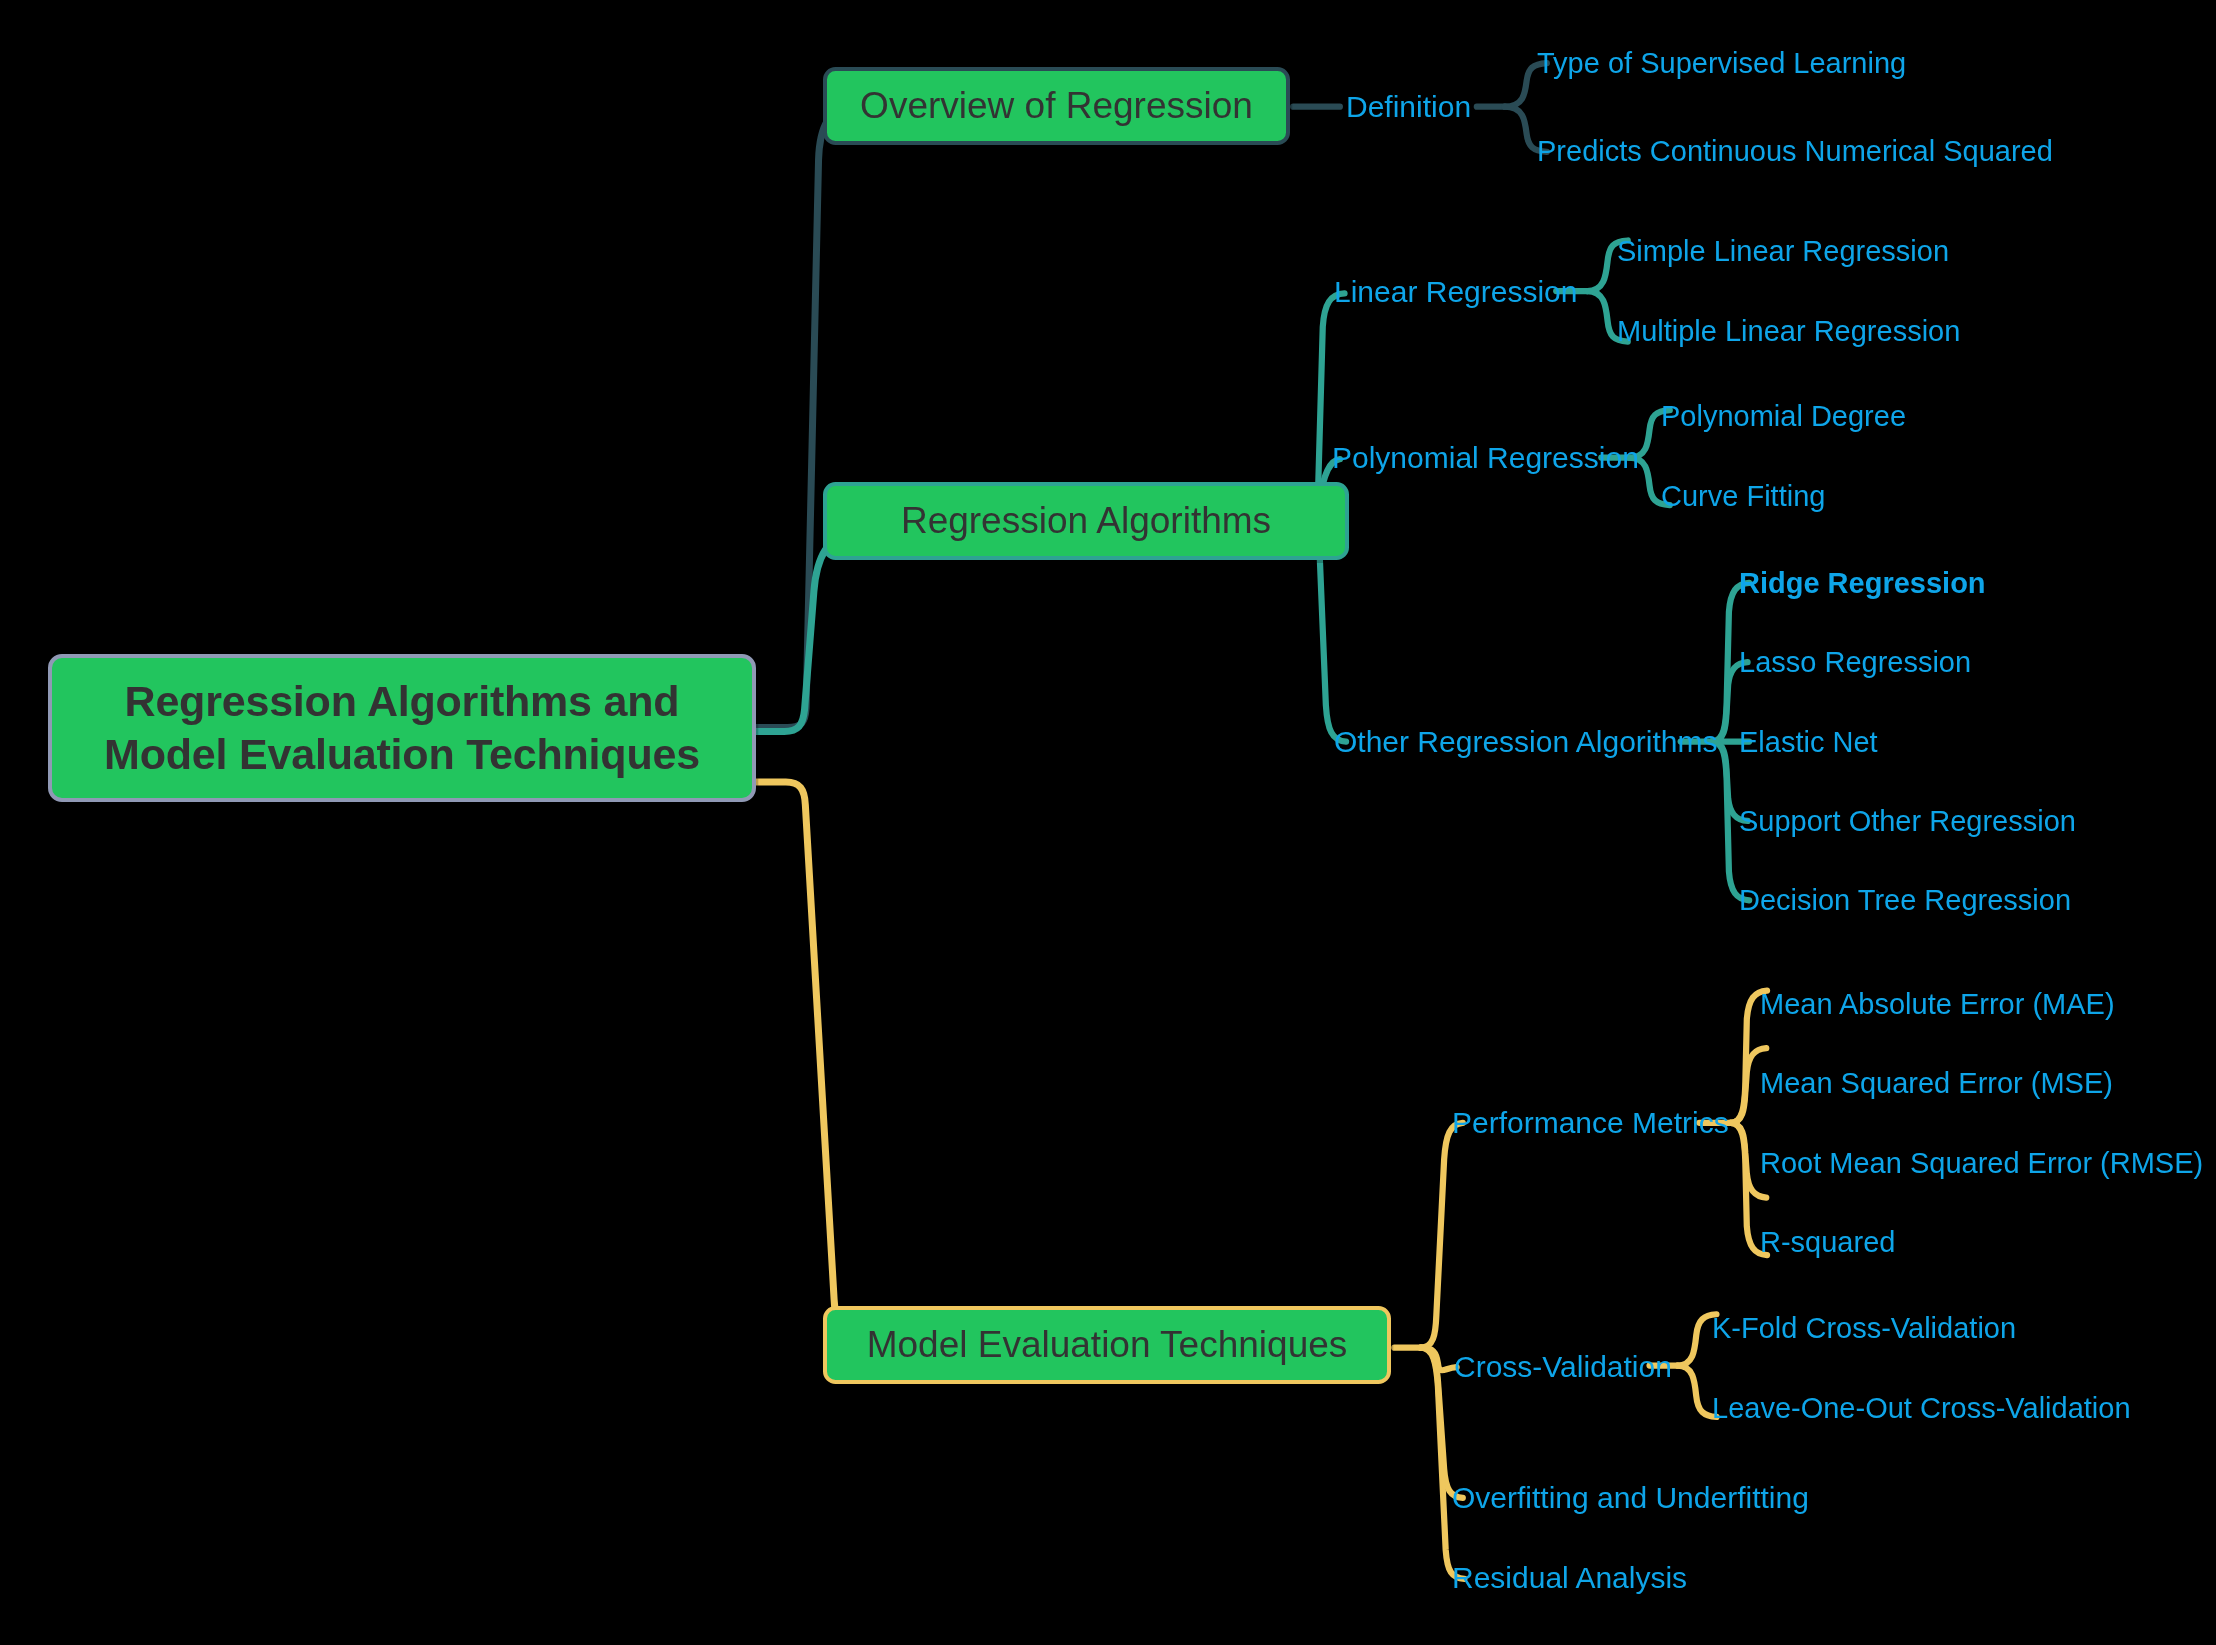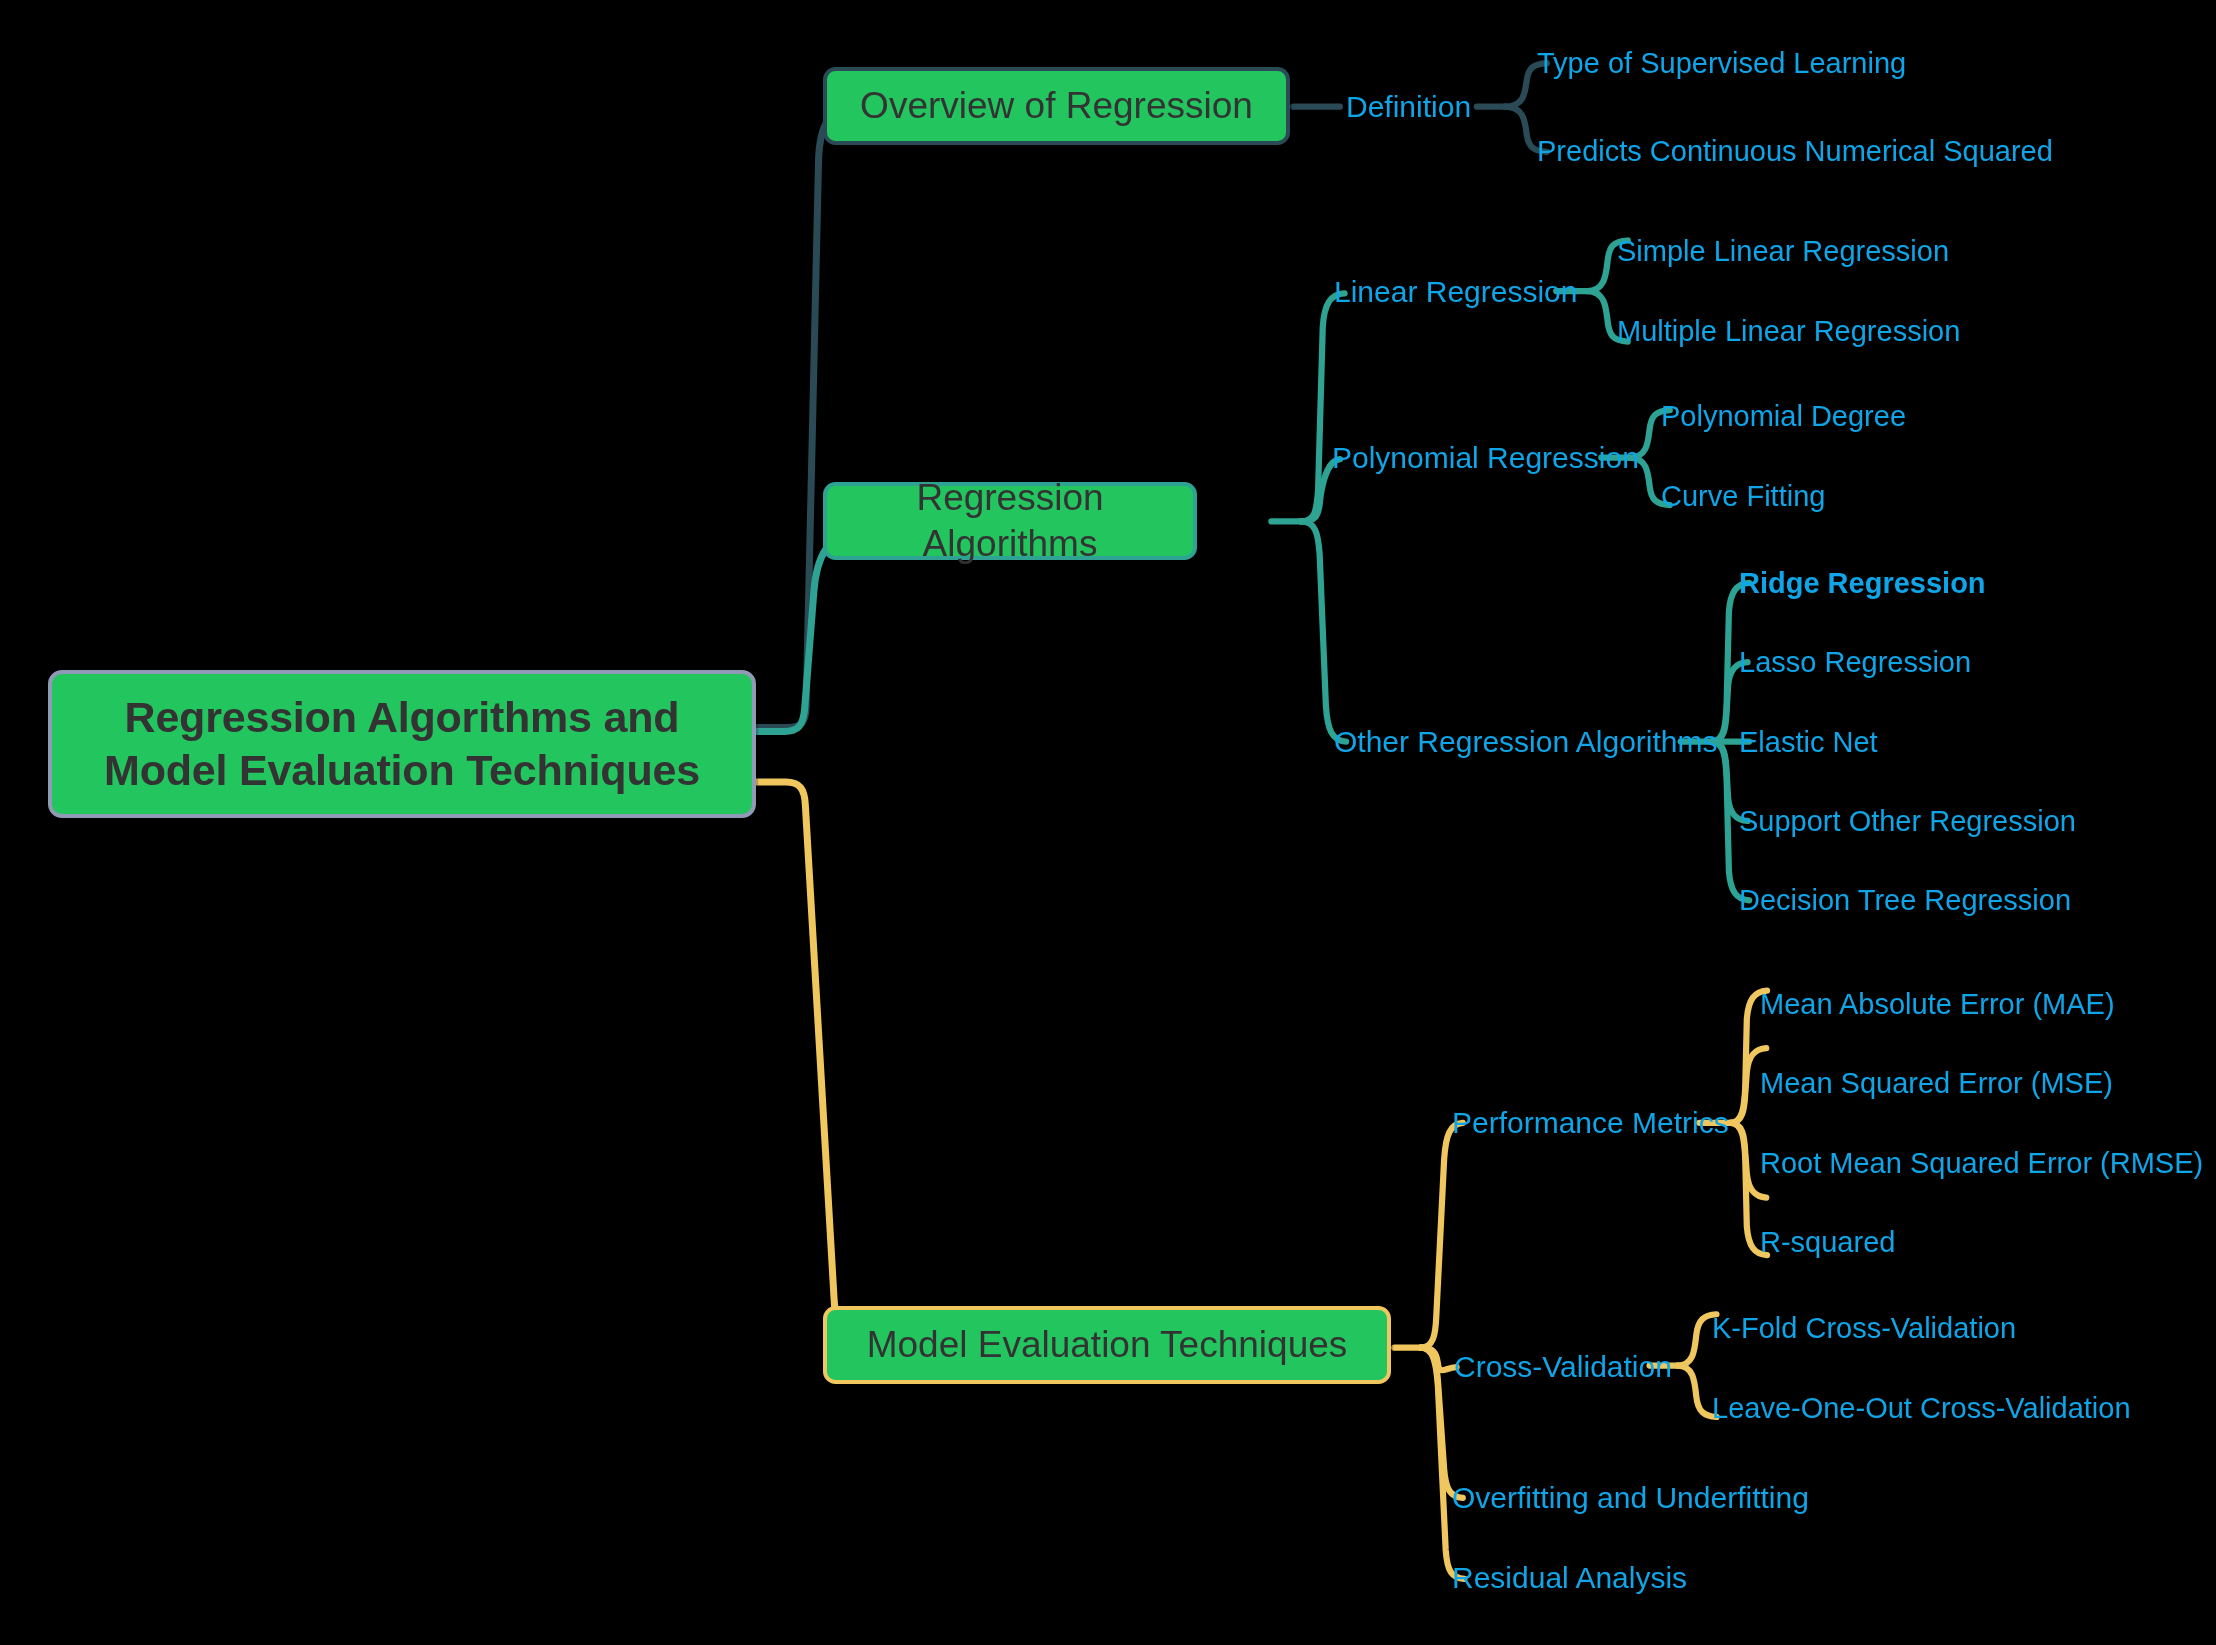--- a/index.html
+++ b/index.html
@@ -47,42 +47,41 @@
   }
 
   #root-node {
     left: 48px;
     top: 654px;
     width: 708px;
     height: 148px;
     border-width: 4.7px;
     border-color: #9099B5;
     border-radius: 14px;
-    margin-top: 16px;
   }
   #root-node .node-label {
     font-size: 43px;
     font-weight: bold;
     letter-spacing: -0.2px;
   }
 
   #branch-node-overview {
     left: 823px;
     top: 67px;
     width: 467px;
     height: 78px;
     border-width: 4.7px;
     border-color: #2A4B55;
   }
   #branch-node-overview .node-label { font-size: 37px; }
 
   #branch-node-algorithms {
     left: 823px;
     top: 482px;
-    width: 374px;
+    width: 526px;
     height: 78px;
     border-width: 4.7px;
     border-color: #2EA393;
     align-items: center;
   }
   #branch-node-algorithms .node-label { font-size: 37px; }
 
   #branch-node-evaluation {
     left: 823px;
     top: 1306px;

